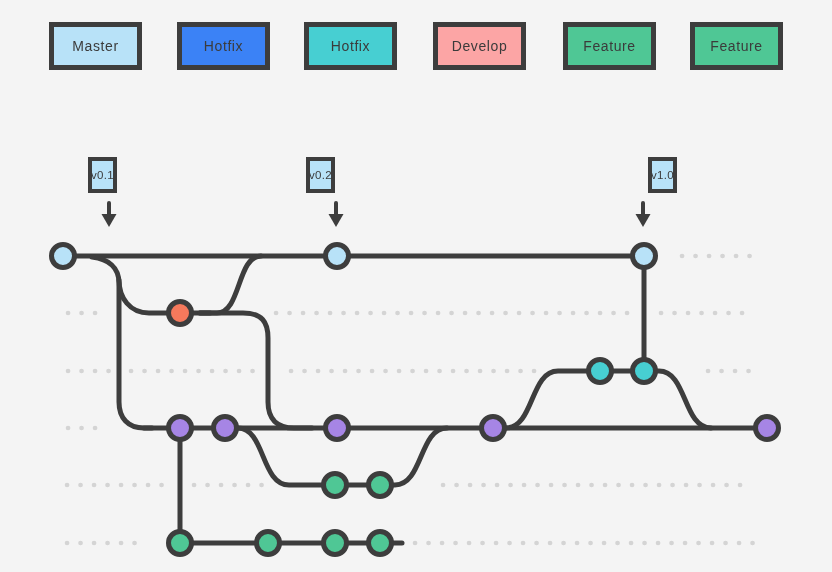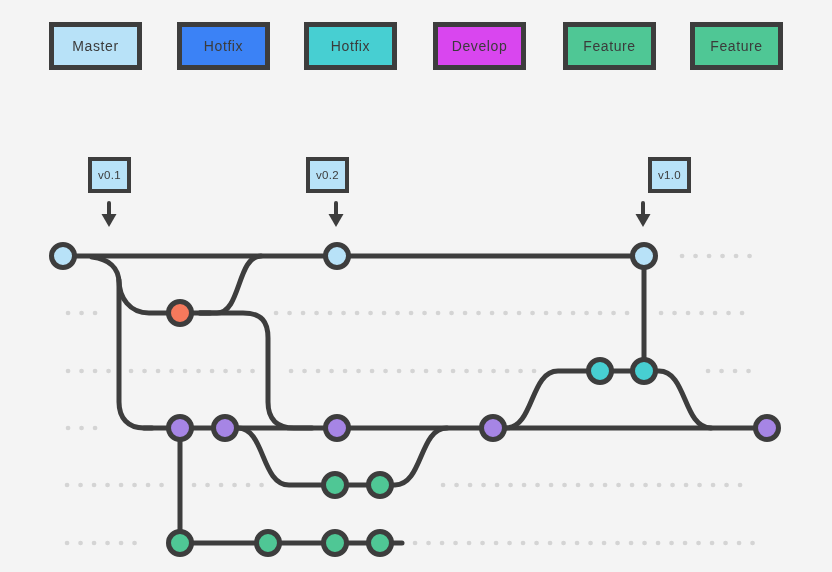--- a/index.html
+++ b/index.html
@@ -8,21 +8,21 @@
   html,body{margin:0;padding:0;}
   body{background:var(--bg);font-family:"Liberation Sans",sans-serif;}
   .stage{position:relative;width:832px;height:572px;background:var(--bg);overflow:hidden;}
   .legend-box{
     position:absolute;top:22px;width:93px;height:48px;box-sizing:border-box;
     border:5px solid var(--stroke);display:flex;align-items:center;justify-content:center;
     font-size:14px;font-weight:500;letter-spacing:.6px;color:var(--text);
   }
   .lb-0{left:49px}.lb-1{left:177px}.lb-2{left:304px}.lb-3{left:433px}.lb-4{left:563px}.lb-5{left:690px}
   .tag{
-    position:absolute;top:157px;width:43px;height:36px;box-sizing:border-box;
+    position:absolute;top:157px;width:29px;height:36px;box-sizing:border-box;
     border:4px solid var(--stroke);background:var(--blue);
     display:flex;align-items:center;justify-content:center;
     font-size:11.5px;font-weight:500;letter-spacing:.3px;color:var(--text);
   }
   .tag-0{left:88px}.tag-1{left:306px}.tag-2{left:648px}
   svg.graph{position:absolute;left:0;top:0;}
   .branch-path{fill:none;stroke:var(--stroke);stroke-width:5;stroke-linecap:round;stroke-linejoin:round;}
   .commit{stroke:var(--stroke);stroke-width:5;}
   .dots{stroke:var(--dot);stroke-width:4.6;stroke-linecap:round;stroke-dasharray:0.1 13.4;fill:none;}
   .arrow-line{stroke:var(--stroke);stroke-width:4;stroke-linecap:round;}
@@ -35,21 +35,21 @@
 
   <div class="legend-box lb-0" style="background: rgb(184, 226, 248);">
     <span>Master</span>
   </div>
   <div class="legend-box lb-1" style="background: #3b82f6;">
     <span>Hotfix</span>
   </div>
   <div class="legend-box lb-2" style="background: rgb(71, 207, 210);">
     <span>Hotfix</span>
   </div>
-  <div class="legend-box lb-3" style="background: #d946ef;">
+  <div class="legend-box lb-3" style="background: #fca5a5;">
     <span>Develop</span>
   </div>
   <div class="legend-box lb-4" style="background: rgb(79, 199, 149);">
     <span>Feature</span>
   </div>
   <div class="legend-box lb-5" style="background: rgb(79, 199, 149);">
     <span>Feature</span>
   </div>
 
   <div class="tag tag-0">

